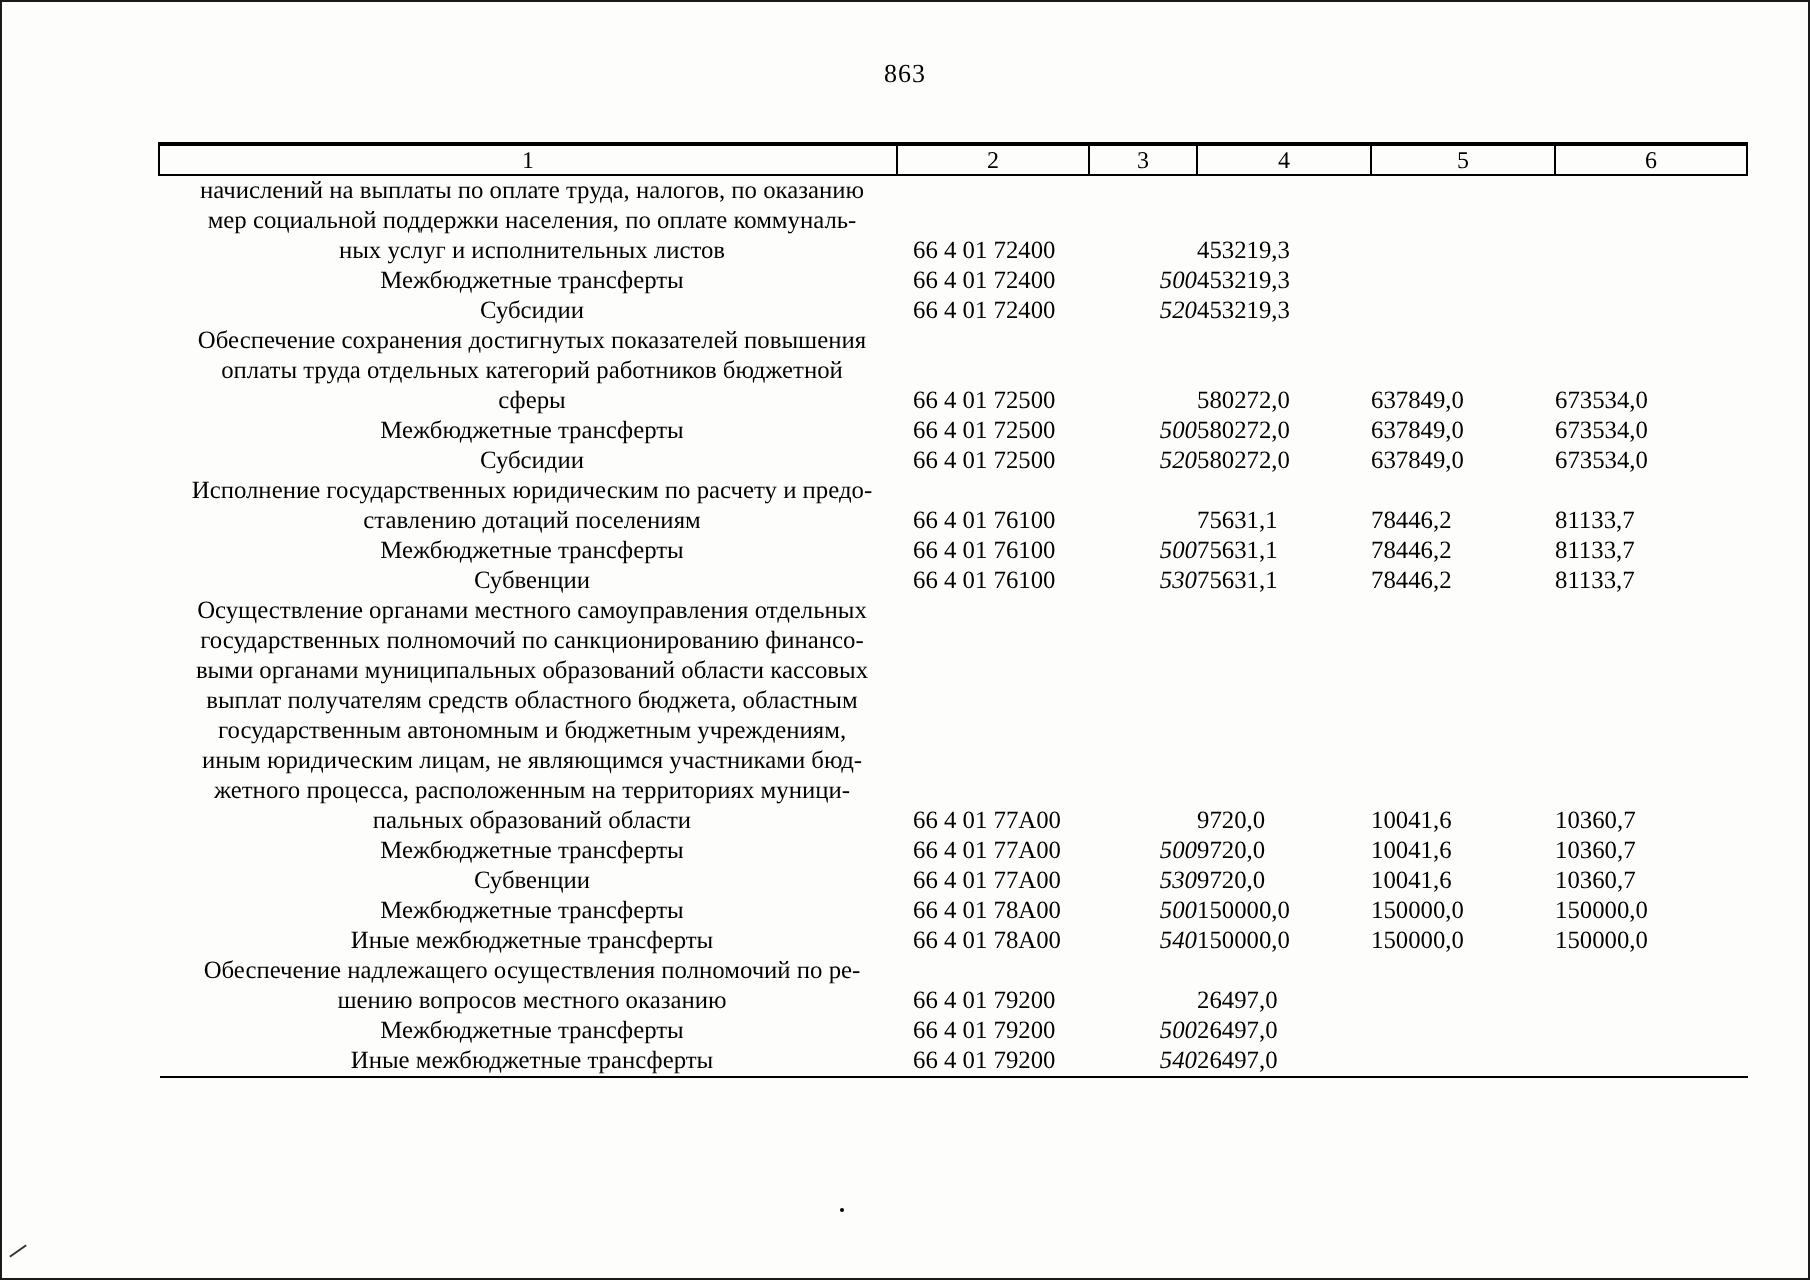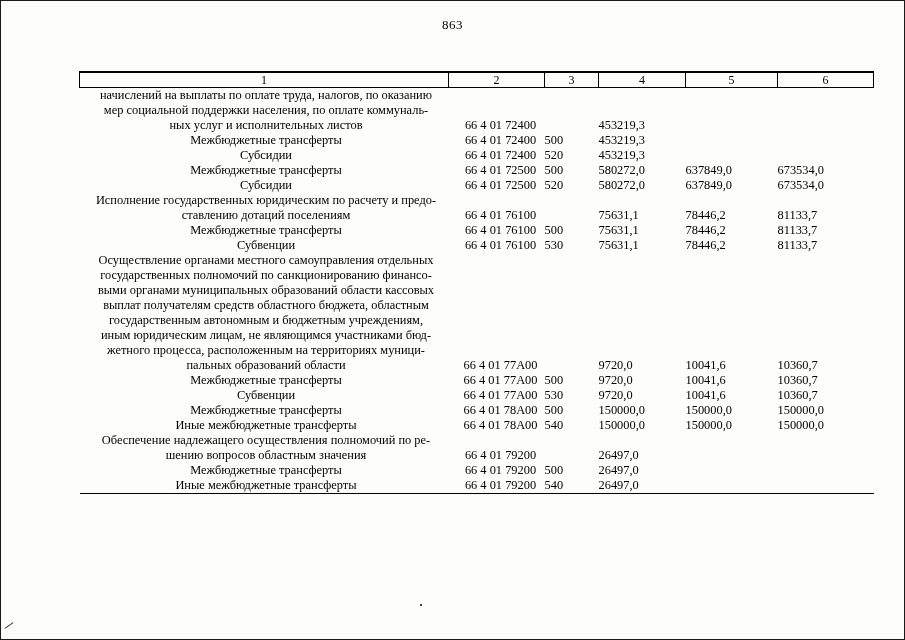--- a/index.html
+++ b/index.html
@@ -9,21 +9,21 @@
     background: #fdfdfb;
     color: #000;
     font-family: "Liberation Serif", serif;
     box-sizing: border-box;
     border: 1px solid #1a1a1a;
     position: relative;
     overflow: hidden;
   }
   .page-number {
     position: absolute;
-    top: 16px;
+    top: 28px;
     left: 0;
     width: 100%;
     text-align: center;
     font-size: 13px;
     letter-spacing: 0.5px;
   }
   table.budget {
     position: absolute;
     left: 78px;
     top: 70px;
@@ -52,23 +52,22 @@
   }
   td.c1 {
     padding-left: 6px !important;
     padding-right: 2px !important;
     white-space: pre;
     text-align: center;
   }
   td.c2 {
     padding-left: 8px !important;
     white-space: nowrap;
-    text-align: center;
-  }
-  td.c3 { text-align: left; }
+  }
+  td.c3 { text-align: right; font-style: italic; }
   td.c4, td.c5, td.c6 {
     text-align: left;
     padding-right: 3px !important;
     white-space: nowrap;
   }
   .dot {
     position: absolute;
     left: 419px;
     top: 603px;
     width: 2px;
@@ -133,20 +132,30 @@
 
   <tr>
     <td class="c1">Субсидии</td>
     <td class="c2">66 4 01 72400</td>
     <td class="c3">520</td>
     <td class="c4">453219,3</td>
     <td class="c5"></td>
     <td class="c6"></td>
   </tr>
 
+  <tr>
+    <td class="c1">Обеспечение сохранения достигнутых показателей повышения
+оплаты труда отдельных категорий работников бюджетной
+сферы</td>
+    <td class="c2">66 4 01 72500</td>
+    <td class="c3"></td>
+    <td class="c4">580272,0</td>
+    <td class="c5">637849,0</td>
+    <td class="c6">673534,0</td>
+  </tr>
 
   <tr>
     <td class="c1">Межбюджетные трансферты</td>
     <td class="c2">66 4 01 72500</td>
     <td class="c3">500</td>
     <td class="c4">580272,0</td>
     <td class="c5">637849,0</td>
     <td class="c6">673534,0</td>
   </tr>
 
@@ -235,21 +244,21 @@
     <td class="c1">Иные межбюджетные трансферты</td>
     <td class="c2">66 4 01 78А00</td>
     <td class="c3">540</td>
     <td class="c4">150000,0</td>
     <td class="c5">150000,0</td>
     <td class="c6">150000,0</td>
   </tr>
 
   <tr>
     <td class="c1">Обеспечение надлежащего осуществления полномочий по ре-
-шению вопросов областным значения</td>
+шению вопросов местного оказанию</td>
     <td class="c2">66 4 01 79200</td>
     <td class="c3"></td>
     <td class="c4">26497,0</td>
     <td class="c5"></td>
     <td class="c6"></td>
   </tr>
 
   <tr>
     <td class="c1">Межбюджетные трансферты</td>
     <td class="c2">66 4 01 79200</td>

